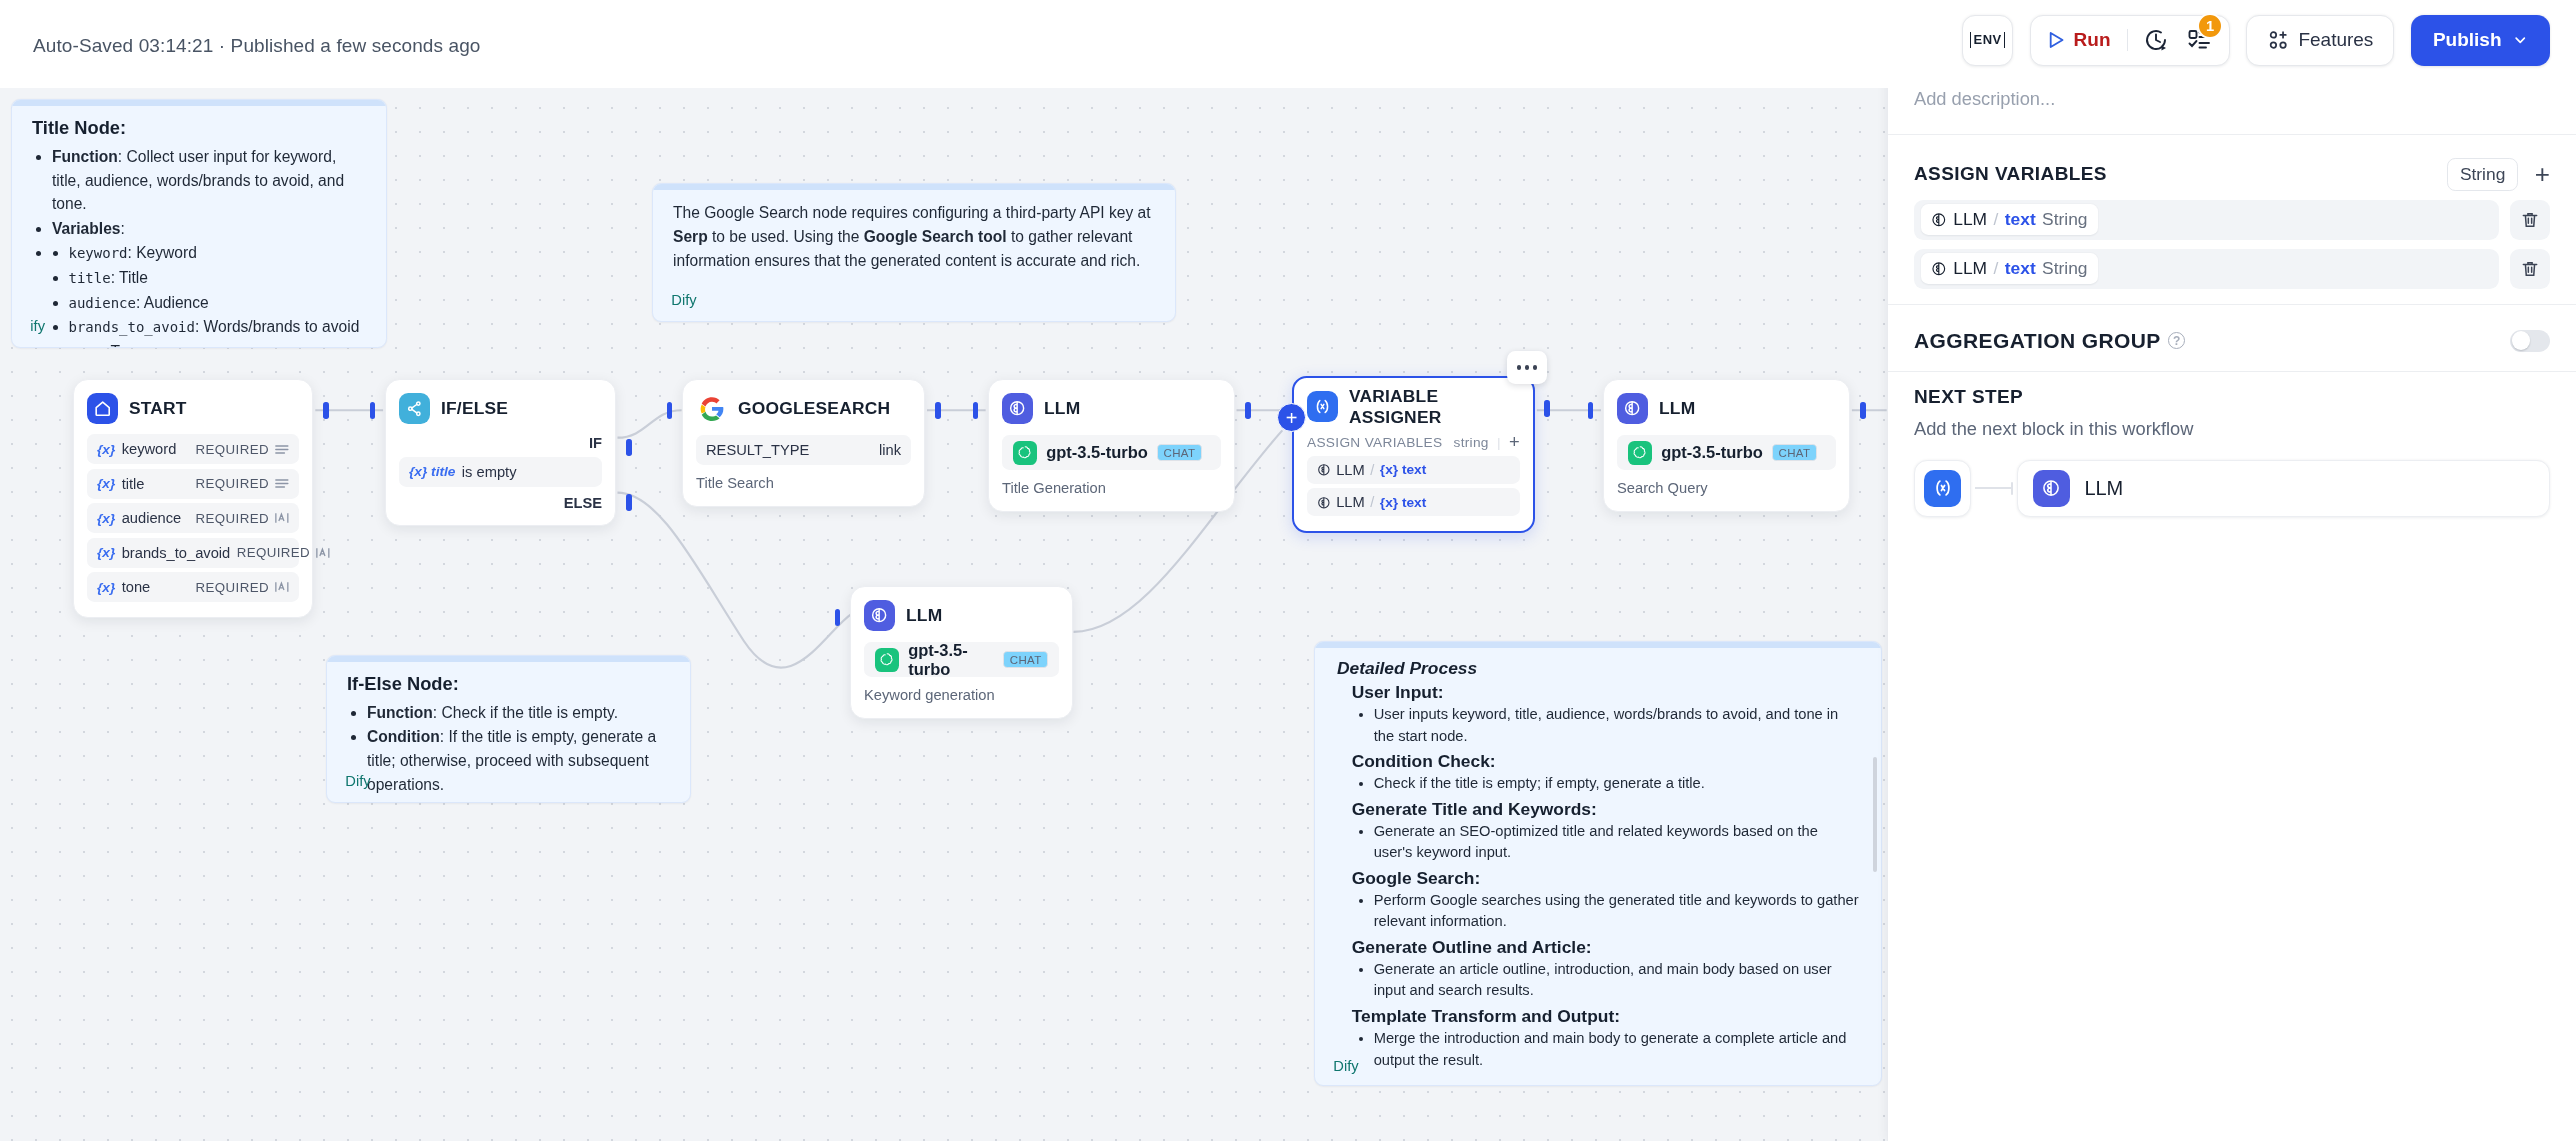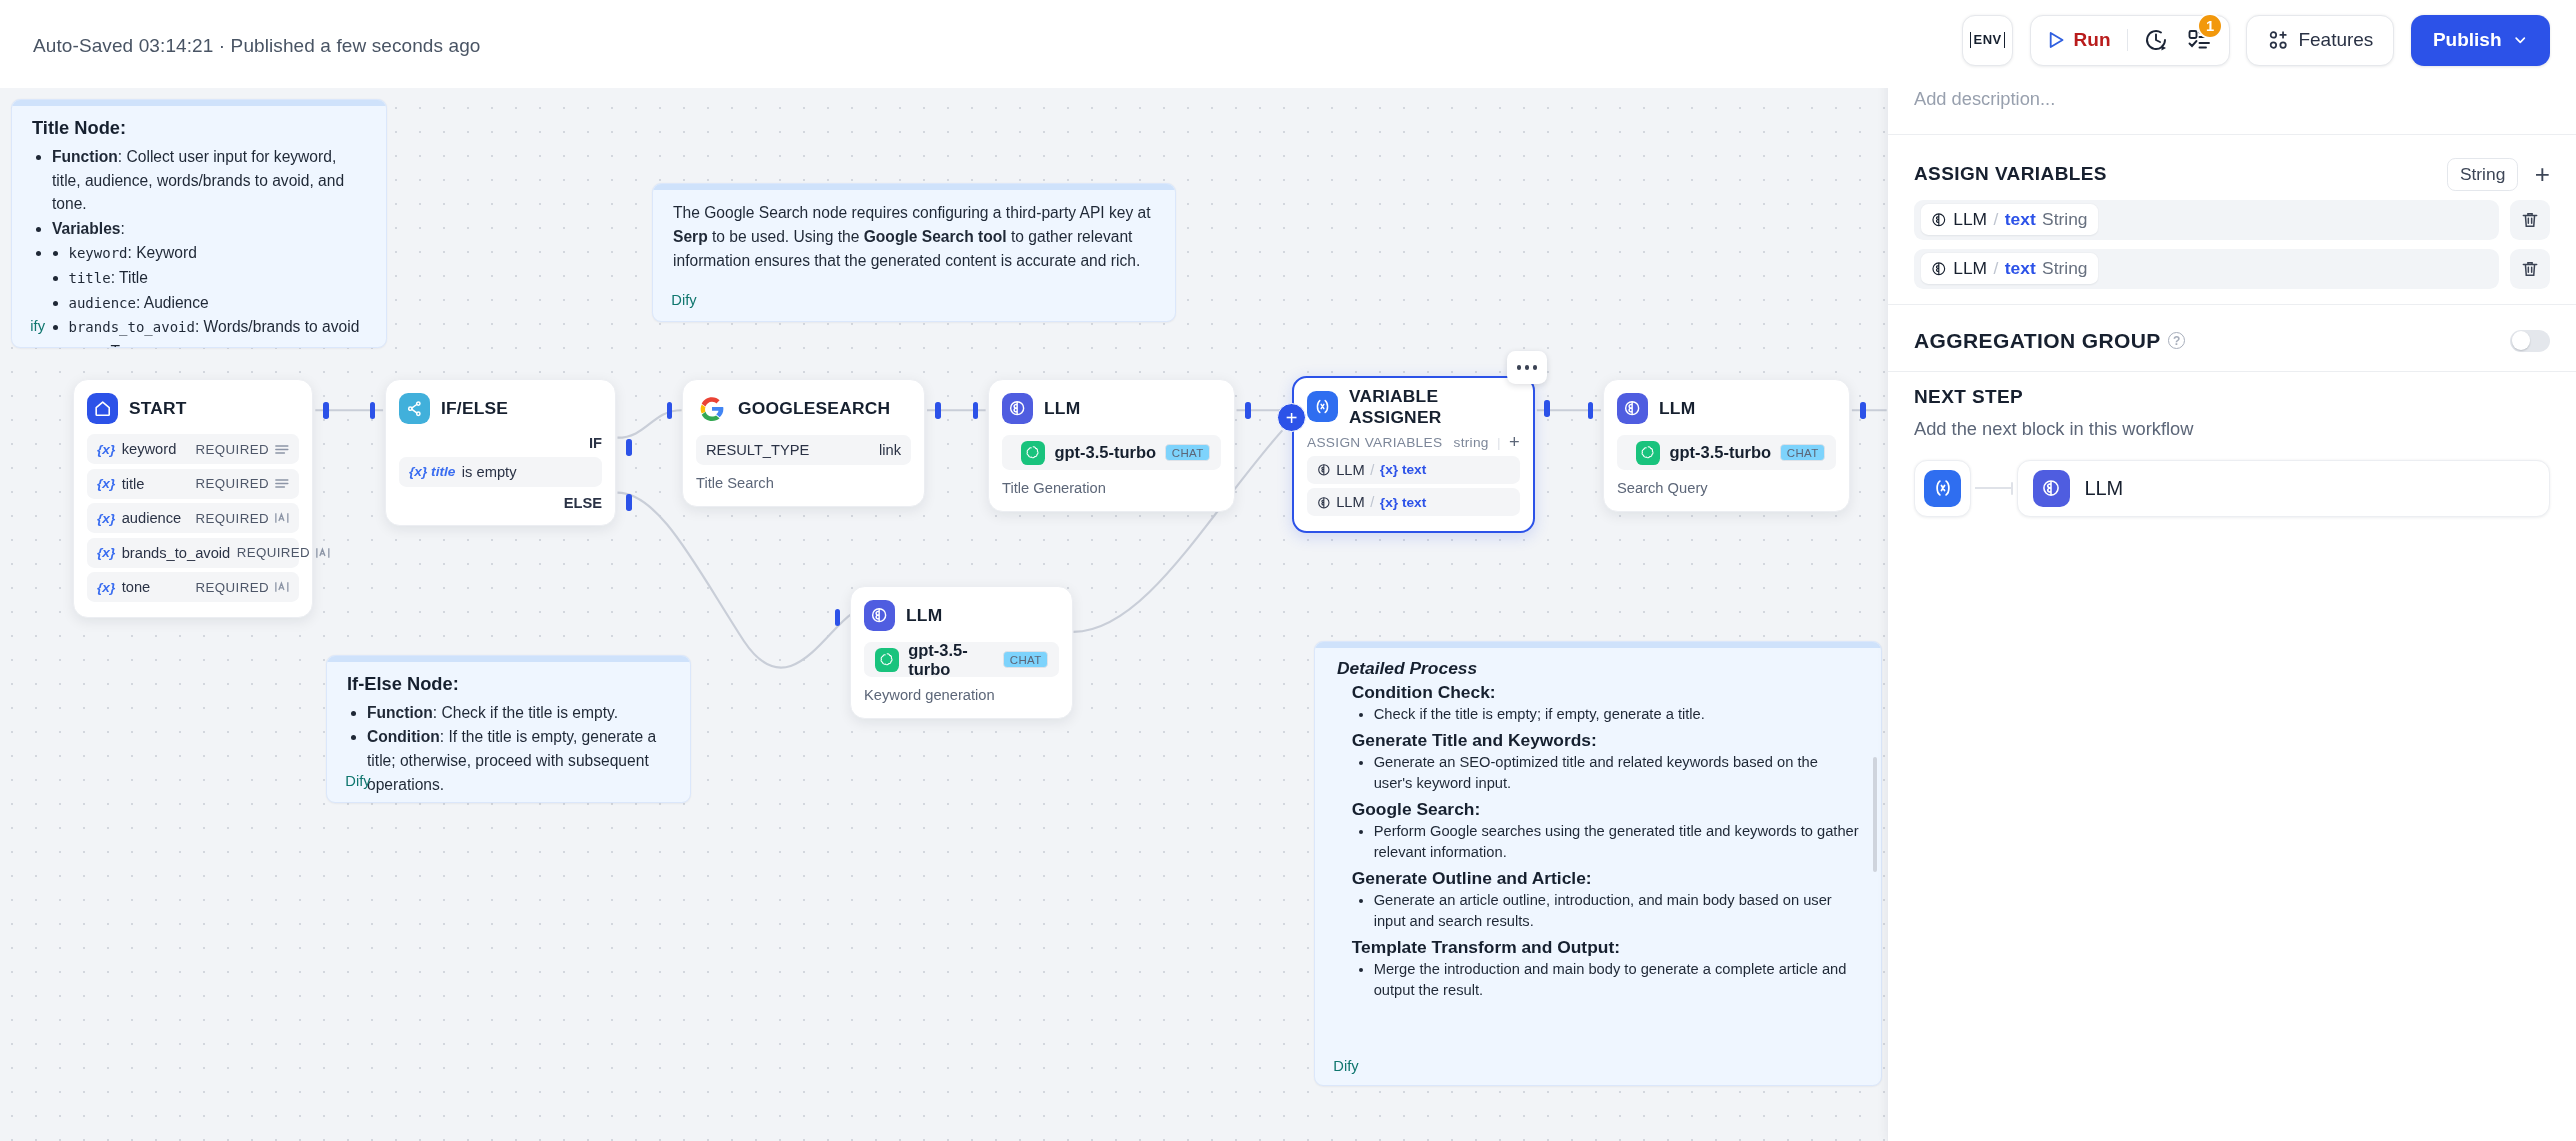--- a/index.html
+++ b/index.html
@@ -134,21 +134,21 @@
     background: #f4f5f7; border-radius: 7.3px; height: 30px;
     display: flex; align-items: center; padding: 0 10px; gap: 6.4px;
     font-size: 14.7px; color: #2a3245;
   }
   .xvar { color: #3a6df0; font-weight: 700; font-style: italic; font-size: 13.7px; }
   .row-right { margin-left: auto; display: flex; align-items: center; gap: 6.4px; color: #7d8799; font-size: 13.7px; }
   .req { letter-spacing: 0.4px; font-size: 13.3px; color: #4e5769; }
   .node-sub { margin-top: 10px; font-size: 14.7px; color: #5c6678; }
   .node-pill {
     background: #f4f5f7; border-radius: 7.3px; height: 35px;
-    display: flex; align-items: center; padding: 0 11px; gap: 9.2px; justify-content: flex-end;
+    display: flex; align-items: center; padding: 0 11px; gap: 9.2px;
   }
   .oai-ico {
     width: 24px; height: 24px; border-radius: 6.4px; background: #19c37d;
     display: flex; align-items: center; justify-content: center; flex: 0 0 24px;
   }
   .model-name { font-size: 16.5px; font-weight: 600; color: #16202f; }
   .chat-tag {
     font-size: 11.5px; color: #5c6678; border: 0.9px solid #dfe2e8;
     border-radius: 4.6px; padding: 1.8px 5.5px; background: #7dd3fc; letter-spacing: 0.3px;
   }
@@ -573,20 +573,26 @@
           <li><b>Condition</b><span>: If the title is empty, generate a title; otherwise, proceed with subsequent operations.</span></li>
         </ul>
       </div>
       <div class="note-brand">Dify</div>
     </div>
 
     <div class="note note-detail">
       <div class="note-body">
         <h4>Detailed Process</h4>
         <div class="dp-sec">
+          <div class="dp-h">User Input:</div>
+          <ul>
+              <li>User inputs keyword, title, audience, words/brands to avoid, and tone in the start node.</li>
+            </ul>
+        </div>
+        <div class="dp-sec">
           <div class="dp-h">Condition Check:</div>
           <ul>
               <li>Check if the title is empty; if empty, generate a title.</li>
             </ul>
         </div>
         <div class="dp-sec">
           <div class="dp-h">Generate Title and Keywords:</div>
           <ul>
               <li>Generate an SEO-optimized title and related keywords based on the user's keyword input.</li>
             </ul>

